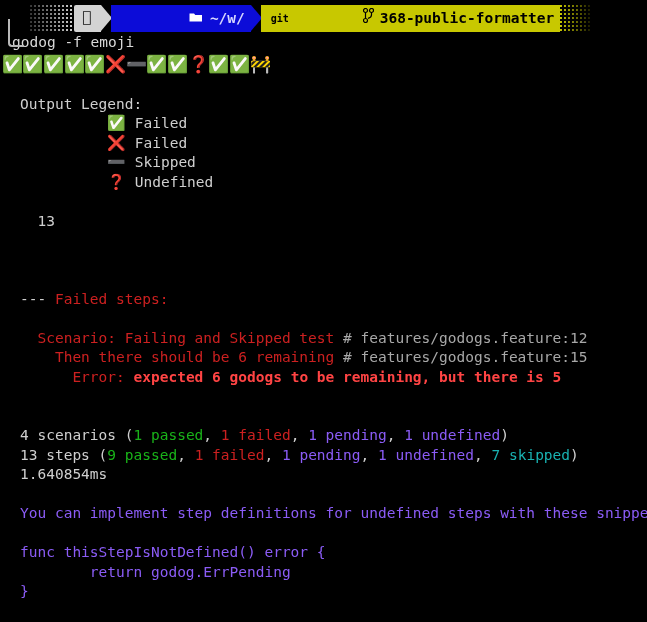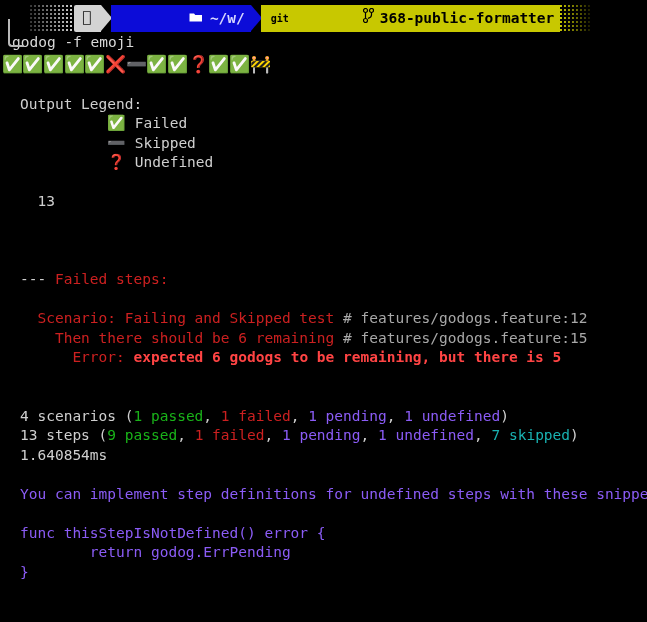--- a/index.html
+++ b/index.html
@@ -184,20 +184,21 @@
   <div class="cmdline">godog -f emoji</div>
 
   <div class="emojirow">✅✅✅✅✅❌➖✅✅❓✅✅🚧</div>
 
   <div class="blank"></div>
 
   <div class="line pad">Output Legend:</div>
 
   <div class="line pad">          <span class="legend-icon">✅</span> <span>Failed</span></div>
 
+  <div class="line pad">          <span class="legend-icon">❌</span> <span>Failed</span></div>
 
   <div class="line pad">          <span class="legend-icon">➖</span> <span>Skipped</span></div>
 
   <div class="line pad">          <span class="legend-icon">❓</span> <span>Undefined</span></div>
 
 
   <div class="blank"></div>
 
   <div class="line pad">  <span class="white">13</span></div>
 

